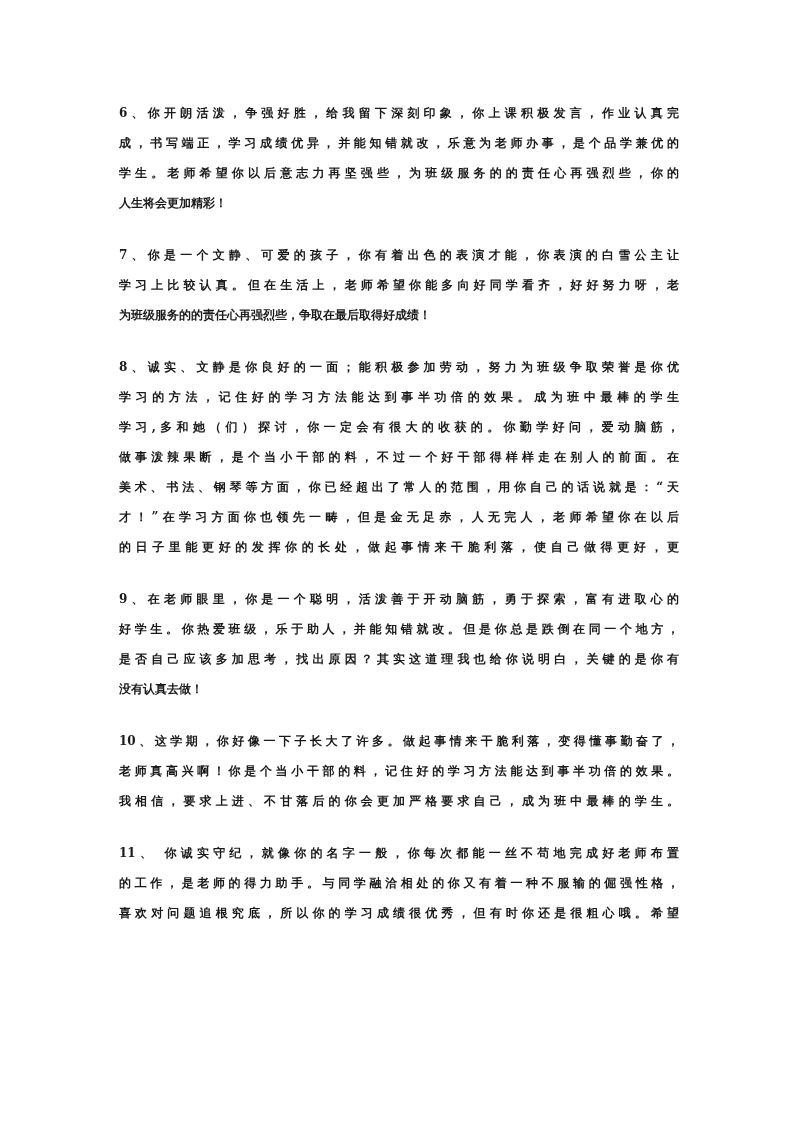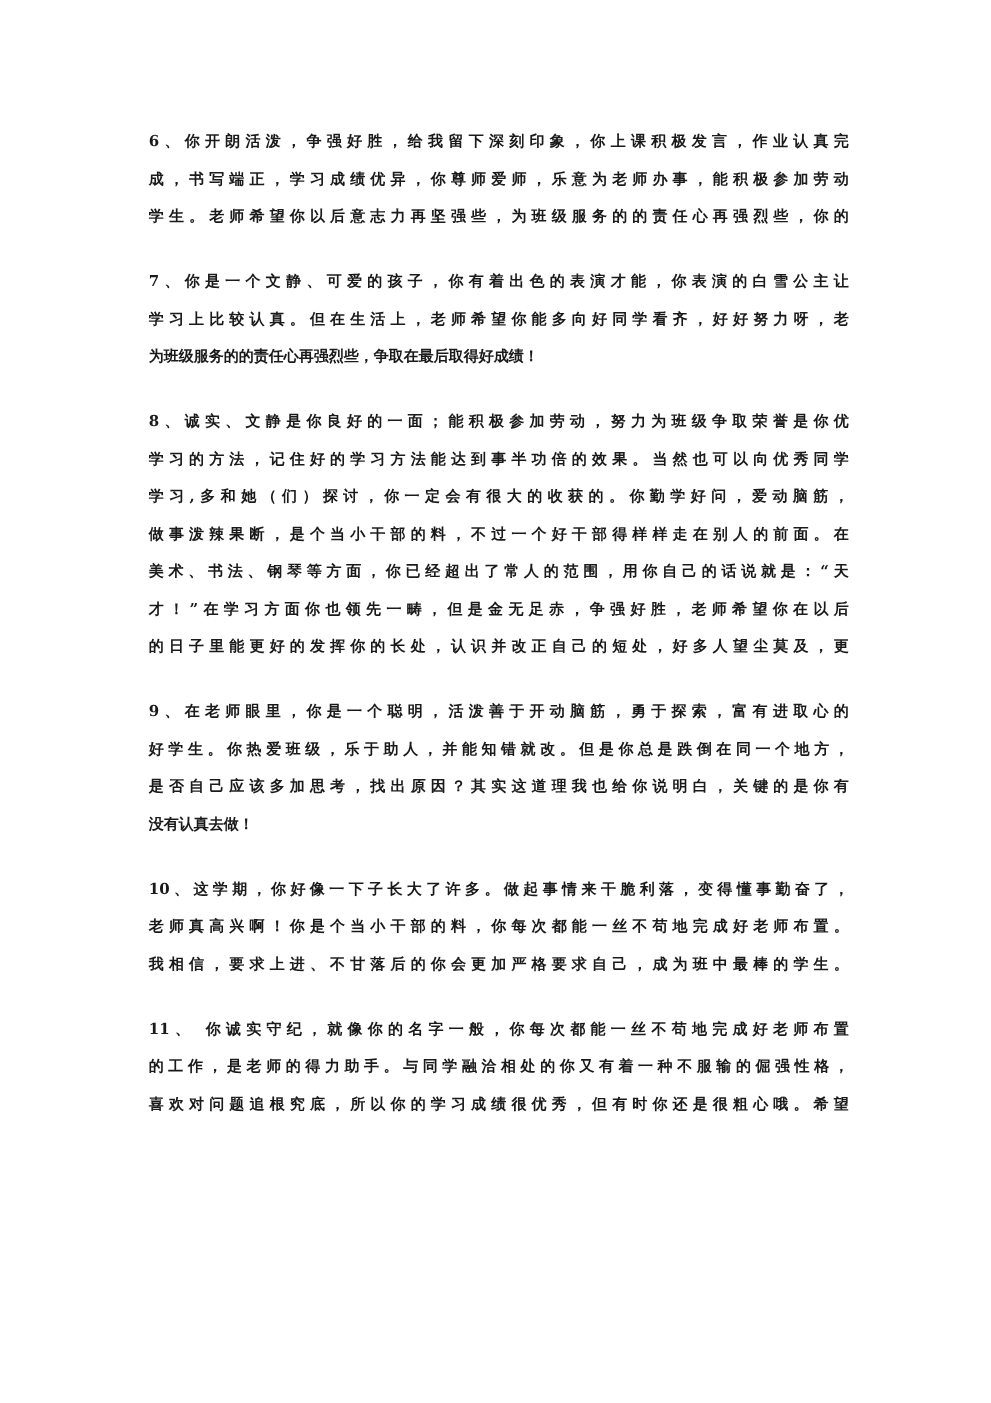--- a/index.html
+++ b/index.html
@@ -38,50 +38,51 @@
       text-align-last: left;
     }
   </style>
 </head>
 <body>
 
 <div class="page">
 
   <div class="para">
     <span class="line">6、你开朗活泼，争强好胜，给我留下深刻印象，你上课积极发言，作业认真完</span>
-    <span class="line">成，书写端正，学习成绩优异，你尊师爱师，乐意为老师办事，能积极参加劳动</span>
+    <span class="line">成，书写端正，学习成绩优异，并能知错就改，乐意为老师办事，是个品学兼优的</span>
     <span class="line">学生。老师希望你以后意志力再坚强些，为班级服务的的责任心再强烈些，你的</span>
+    <span class="line last">人生将会更加精彩！</span>
   </div>
 
   <div class="para">
     <span class="line">7、你是一个文静、可爱的孩子，你有着出色的表演才能，你表演的白雪公主让</span>
     <span class="line">学习上比较认真。但在生活上，老师希望你能多向好同学看齐，好好努力呀，老</span>
     <span class="line last">为班级服务的的责任心再强烈些，争取在最后取得好成绩！</span>
   </div>
 
   <div class="para">
     <span class="line">8、诚实、文静是你良好的一面；能积极参加劳动，努力为班级争取荣誉是你优</span>
-    <span class="line">学习的方法，记住好的学习方法能达到事半功倍的效果。当然也可以向优秀同学</span>
+    <span class="line">学习的方法，记住好的学习方法能达到事半功倍的效果。成为班中最棒的学生</span>
     <span class="line">学习,多和她（们）探讨，你一定会有很大的收获的。你勤学好问，爱动脑筋，</span>
     <span class="line">做事泼辣果断，是个当小干部的料，不过一个好干部得样样走在别人的前面。在</span>
     <span class="line">美术、书法、钢琴等方面，你已经超出了常人的范围，用你自己的话说就是：“天</span>
-    <span class="line">才！”在学习方面你也领先一畴，但是金无足赤，争强好胜，老师希望你在以后</span>
-    <span class="line">的日子里能更好的发挥你的长处，认识并改正自己的短处，好多人望尘莫及，更</span>
+    <span class="line">才！”在学习方面你也领先一畴，但是金无足赤，人无完人，老师希望你在以后</span>
+    <span class="line">的日子里能更好的发挥你的长处，做起事情来干脆利落，使自己做得更好，更</span>
   </div>
 
   <div class="para">
     <span class="line">9、在老师眼里，你是一个聪明，活泼善于开动脑筋，勇于探索，富有进取心的</span>
     <span class="line">好学生。你热爱班级，乐于助人，并能知错就改。但是你总是跌倒在同一个地方，</span>
     <span class="line">是否自己应该多加思考，找出原因？其实这道理我也给你说明白，关键的是你有</span>
     <span class="line last">没有认真去做！</span>
   </div>
 
   <div class="para">
     <span class="line">10、这学期，你好像一下子长大了许多。做起事情来干脆利落，变得懂事勤奋了，</span>
-    <span class="line">老师真高兴啊！你是个当小干部的料，你每次都能一丝不苟地完成好老师布置。</span>
+    <span class="line">老师真高兴啊！你是个当小干部的料，记住好的学习方法能达到事半功倍的效果。</span>
     <span class="line">我相信，要求上进、不甘落后的你会更加严格要求自己，成为班中最棒的学生。</span>
   </div>
 
   <div class="para">
     <span class="line">11、 你诚实守纪，就像你的名字一般，你每次都能一丝不苟地完成好老师布置</span>
     <span class="line">的工作，是老师的得力助手。与同学融洽相处的你又有着一种不服输的倔强性格，</span>
     <span class="line">喜欢对问题追根究底，所以你的学习成绩很优秀，但有时你还是很粗心哦。希望</span>
   </div>
 
 </div>

